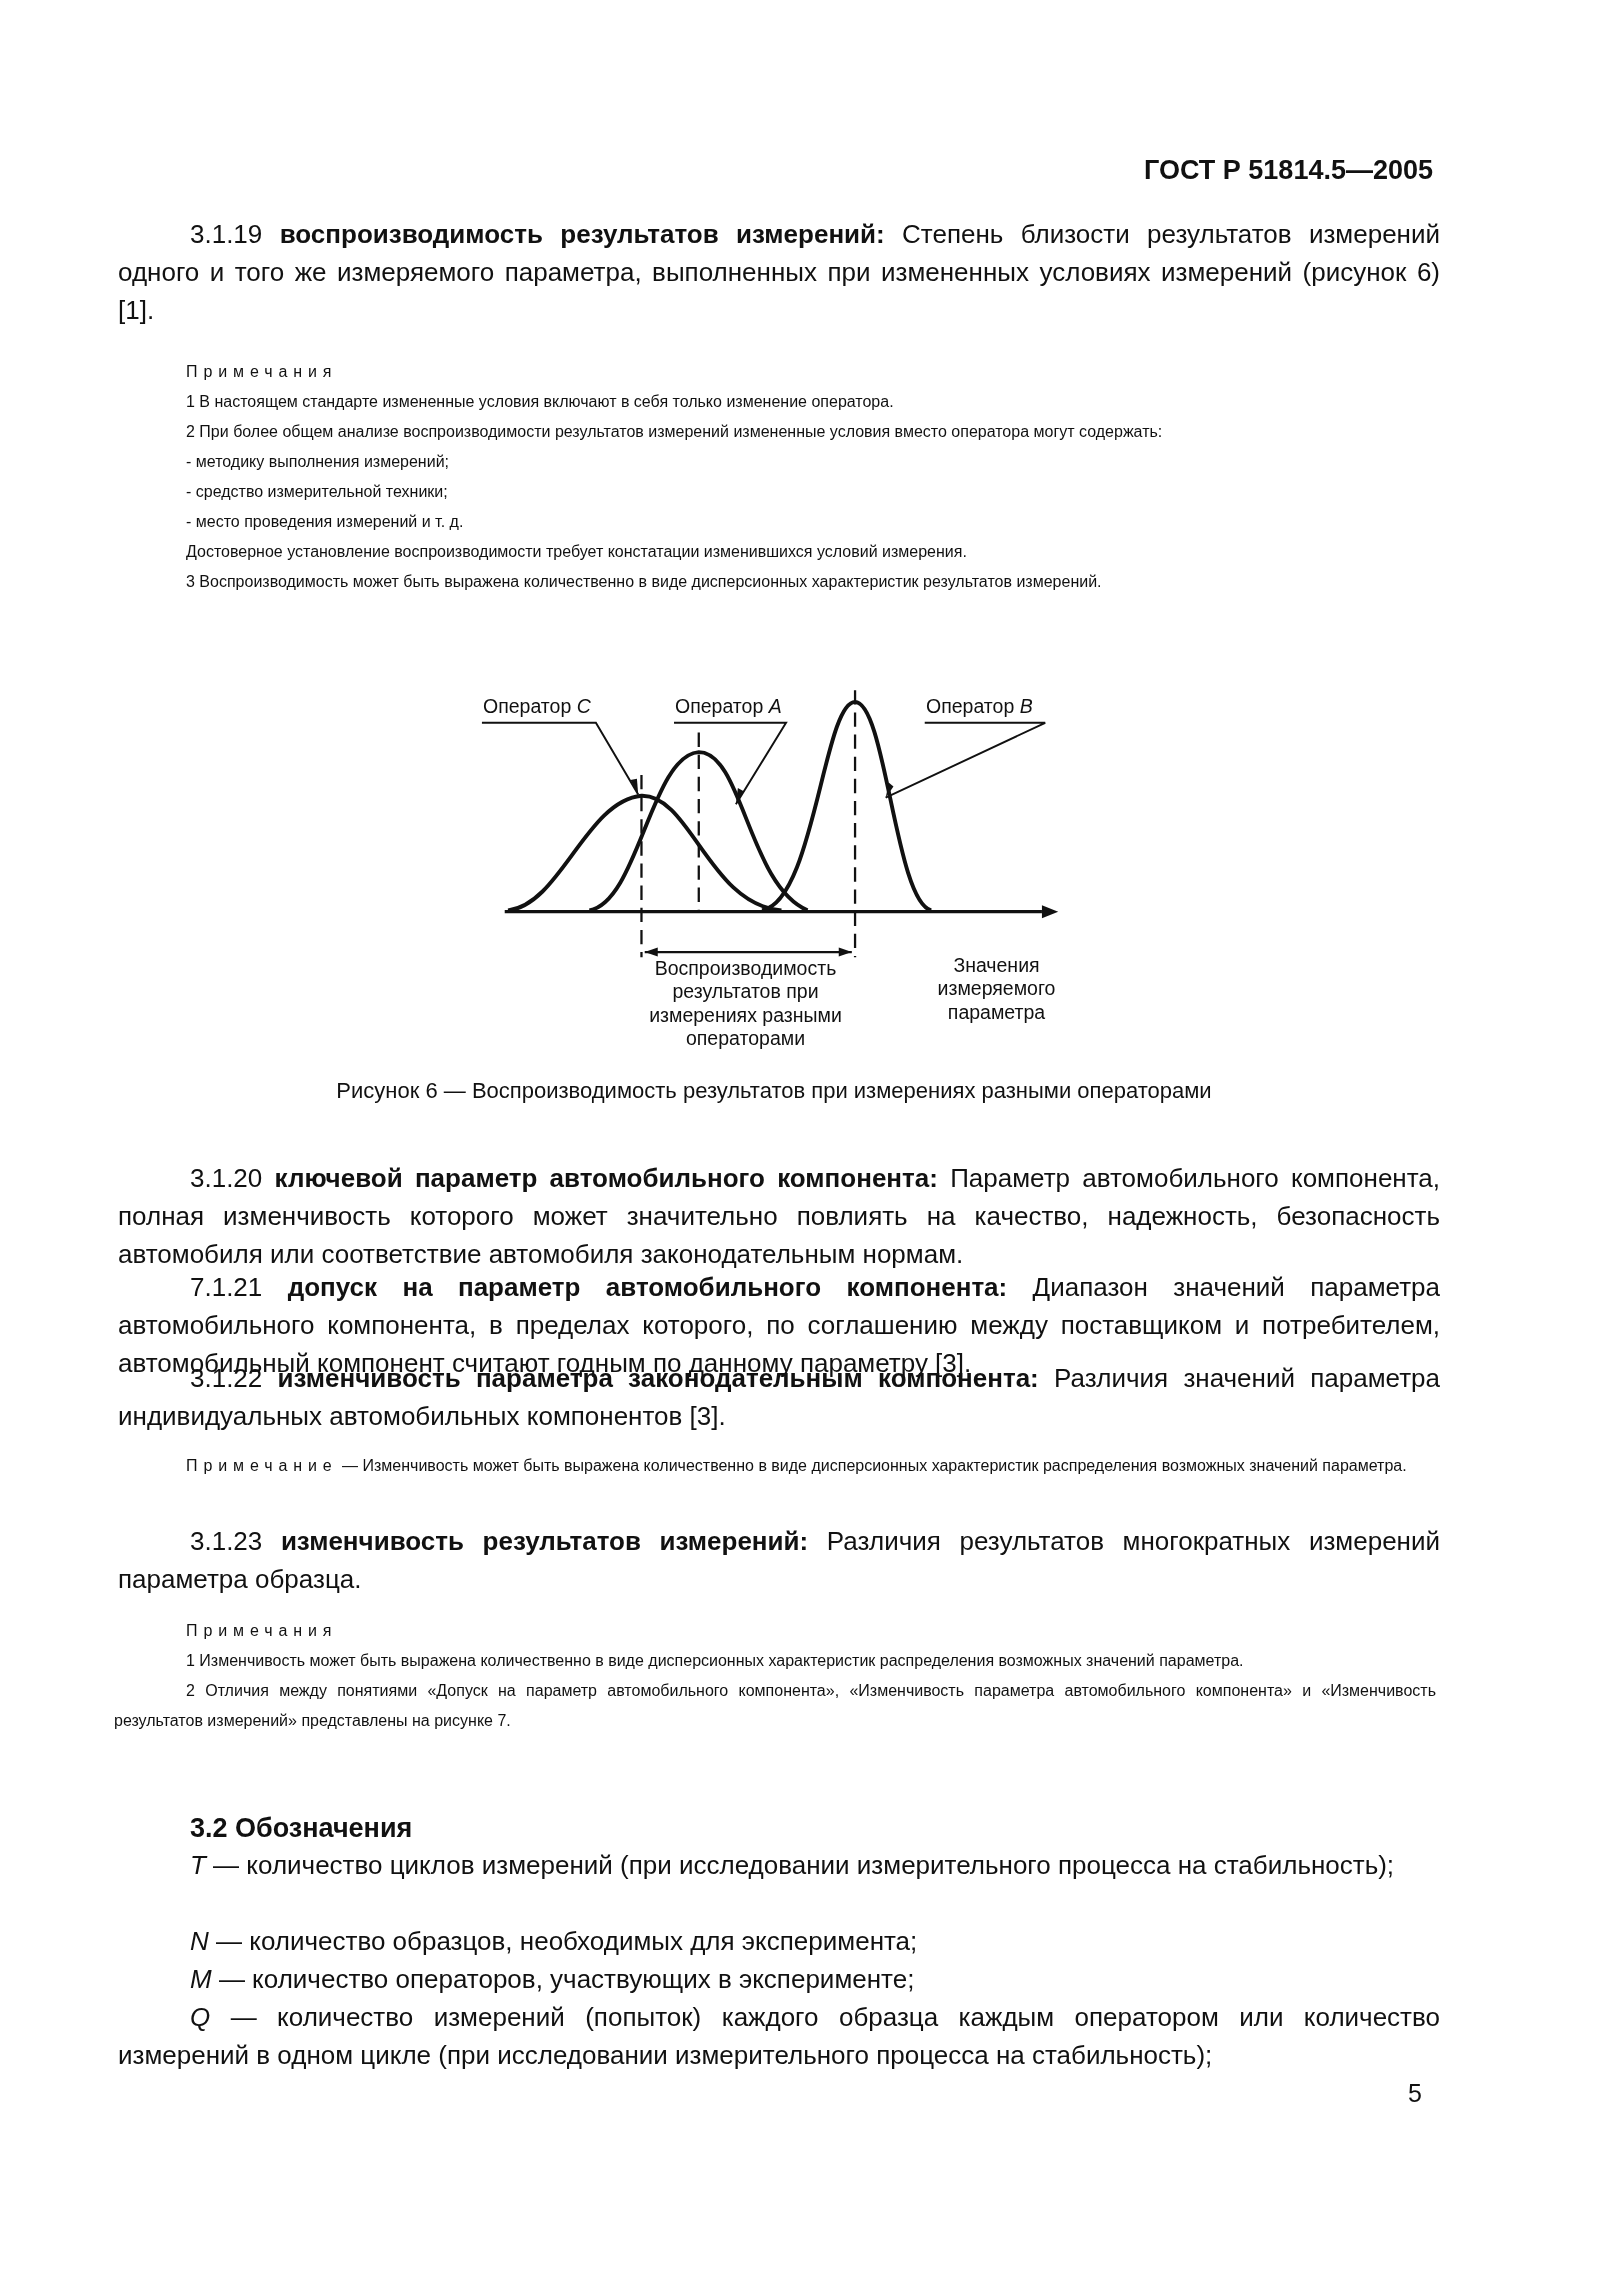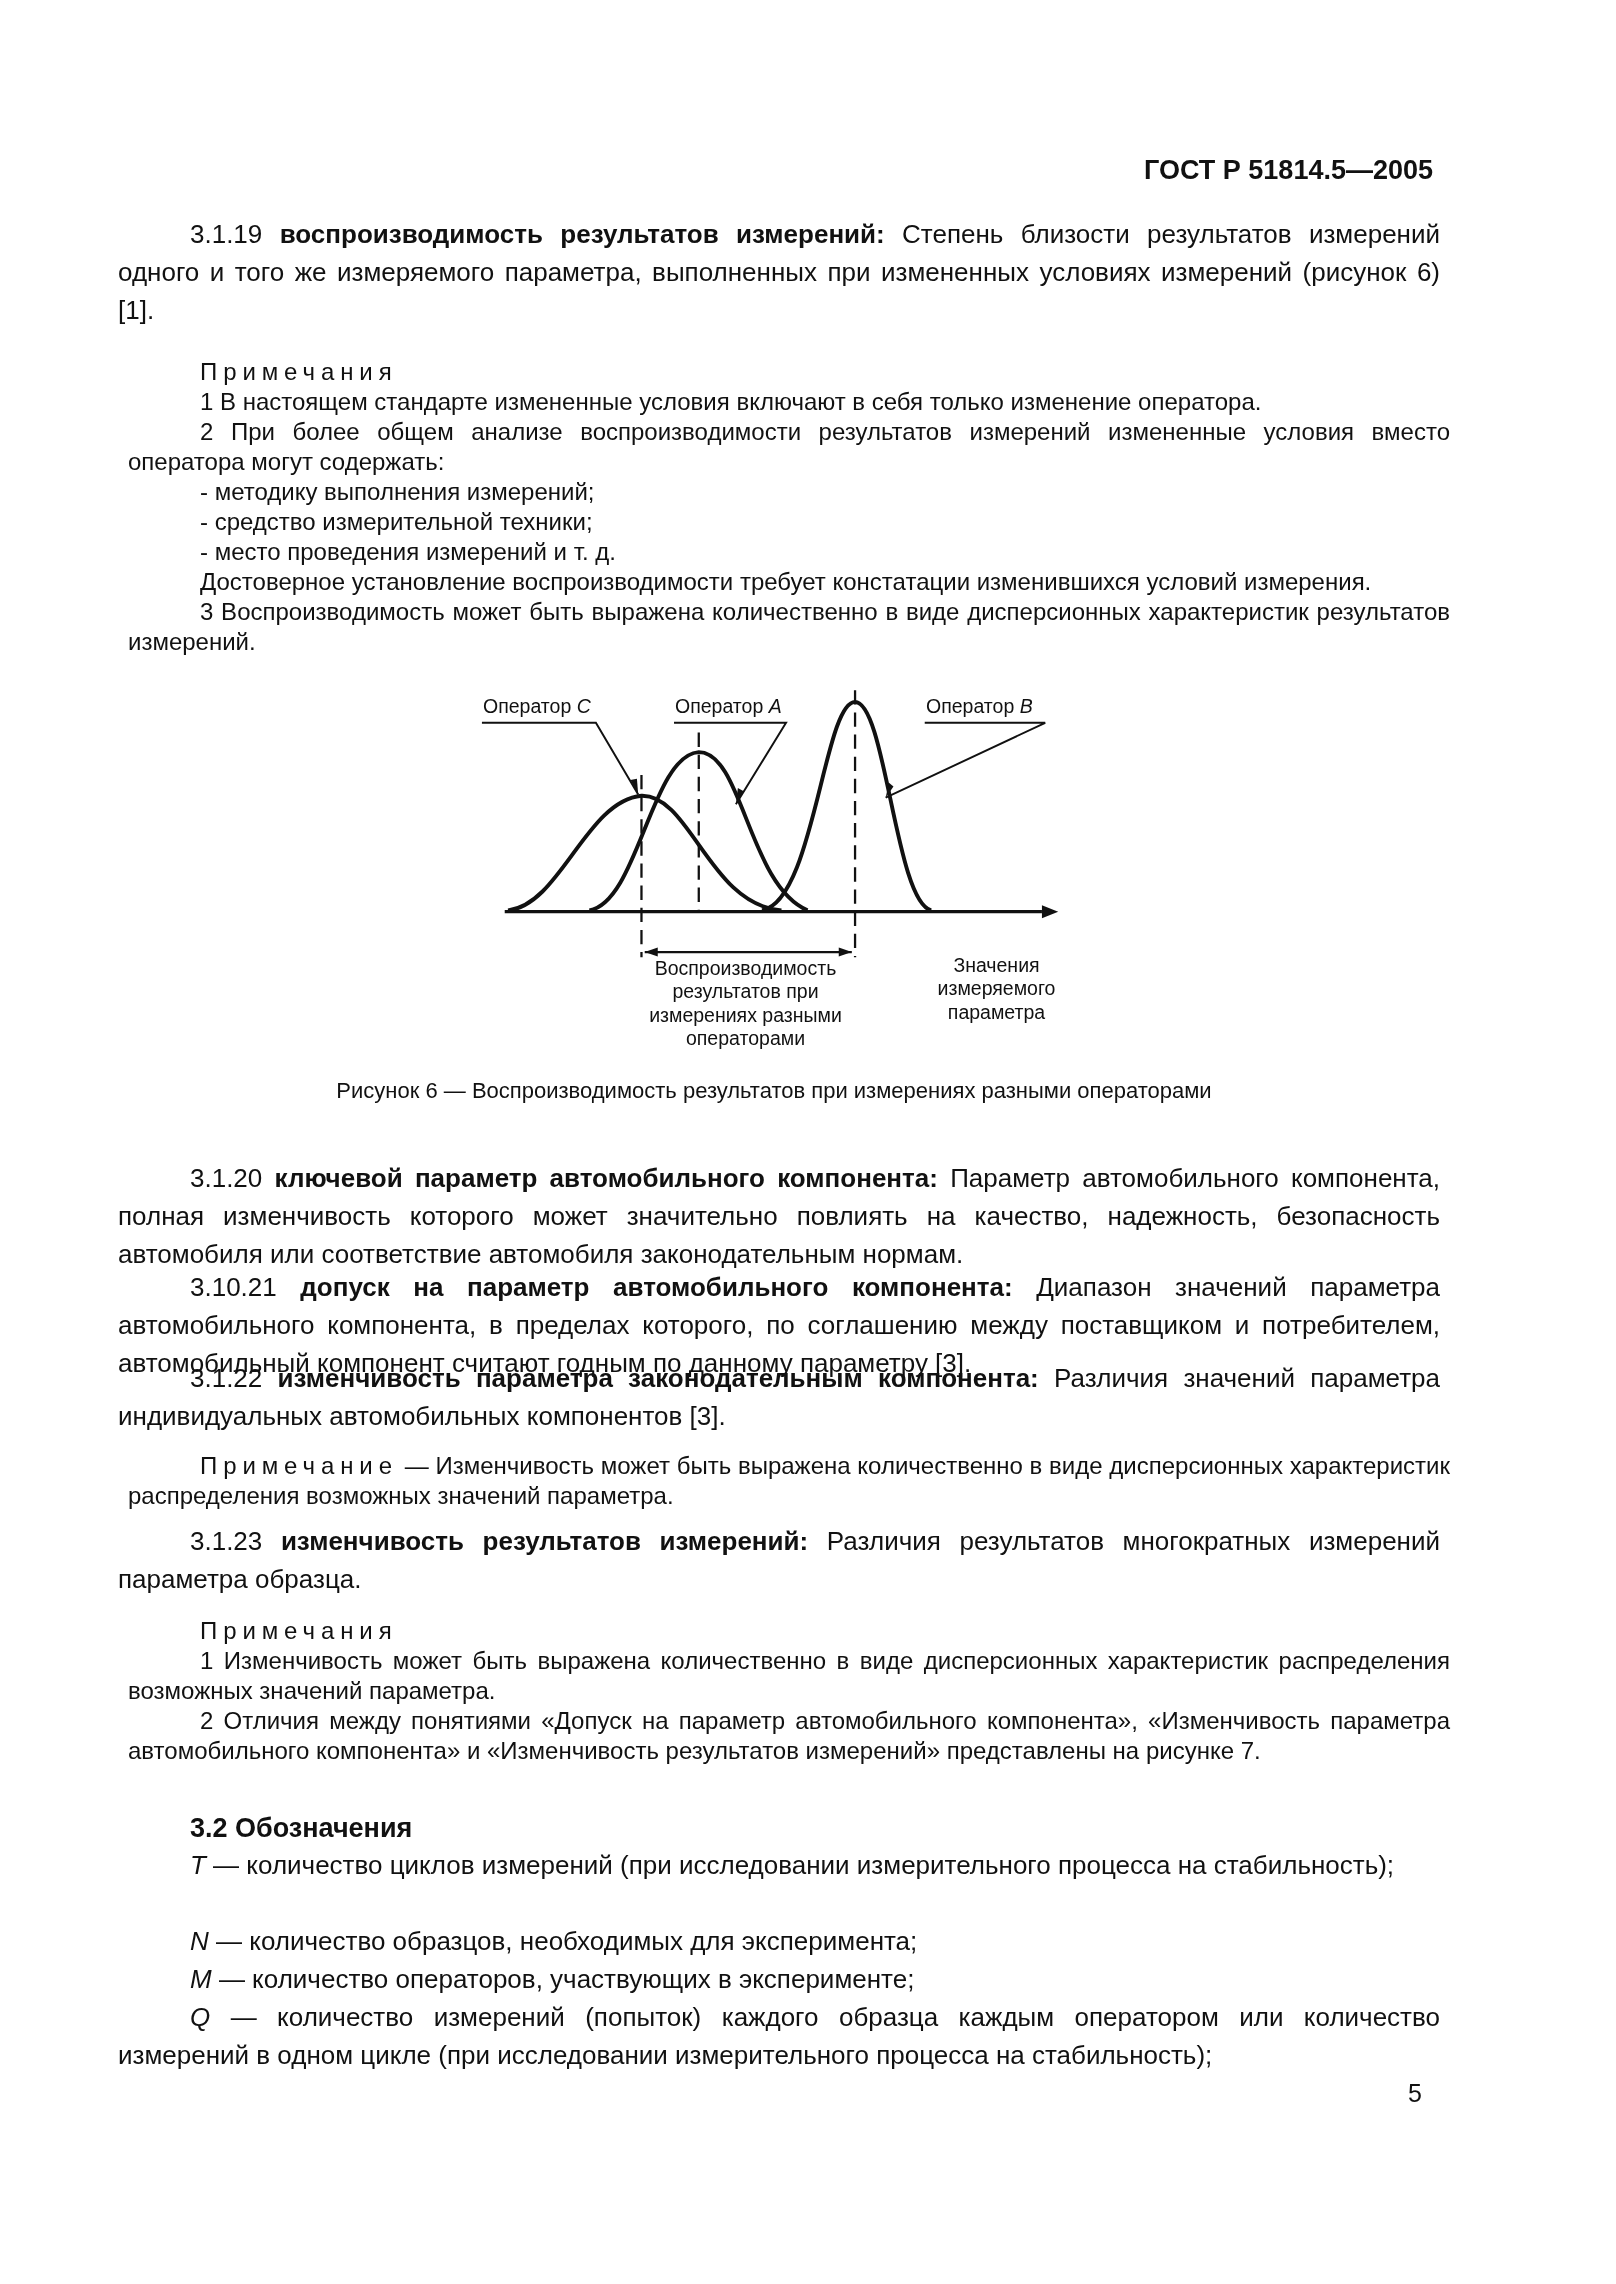--- a/index.html
+++ b/index.html
@@ -3,21 +3,21 @@
 <meta charset="utf-8">
 <style>
   html, body { margin: 0; padding: 0; background: #ffffff; }
   body { width: 1617px; height: 2284px; position: relative; overflow: hidden;
          font-family: "Liberation Sans", sans-serif; color: #111111; }
   .abs { position: absolute; }
   .header { right: 184px; top: 155px; font-size: 27px; font-weight: bold; }
   .para { position: absolute; left: 118px; width: 1322px; font-size: 26px; line-height: 38px;
           text-align: justify; text-indent: 72px; }
   .para b { font-weight: bold; }
-  .note { position: absolute; left: 128px; width: 1322px; font-size: 24px; line-height: 30px;
+  .note { position: absolute; left: 114px; width: 1322px; font-size: 16px; line-height: 30px;
           text-align: justify; }
   .note .line { text-indent: 72px; }
   .spaced { letter-spacing: 5.9px; }
   .fig-label { font-size: 19.5px; }
   .caption { left: 0; width: 1548px; text-align: center; top: 1078px; font-size: 22px; }
   .heading { font-weight: bold; font-size: 27px; }
   .pageno { right: 195px; top: 2079px; font-size: 25px; }
   i { font-style: italic; }
 </style>
 </head>
@@ -94,21 +94,21 @@
 
 <div class="abs caption">Рисунок 6 — Воспроизводимость результатов при измерениях разными операторами</div>
 
 <div class="para" style="top:1159px;">
   <span>3.1.20</span>
   <b>ключевой параметр автомобильного компонента:</b>
   <span>Параметр автомобильного компонента, полная изменчивость которого может значительно повлиять на качество, надежность, безопасность автомобиля или соответствие автомобиля законодательным нормам.</span>
 </div>
 
 <div class="para" style="top:1268px;">
-  <span>3.10.21</span>
+  <span>7.1.21</span>
   <b>допуск на параметр автомобильного компонента:</b>
   <span>Диапазон значений параметра автомобильного компонента, в пределах которого, по соглашению между поставщиком и потребителем, автомобильный компонент считают годным по данному параметру [3].</span>
 </div>
 
 <div class="para" style="top:1359px;">
   <span>3.1.22</span>
   <b>изменчивость параметра законодательным компонента:</b>
   <span>Различия значений параметра индивидуальных автомобильных компонентов [3].</span>
 </div>
 

